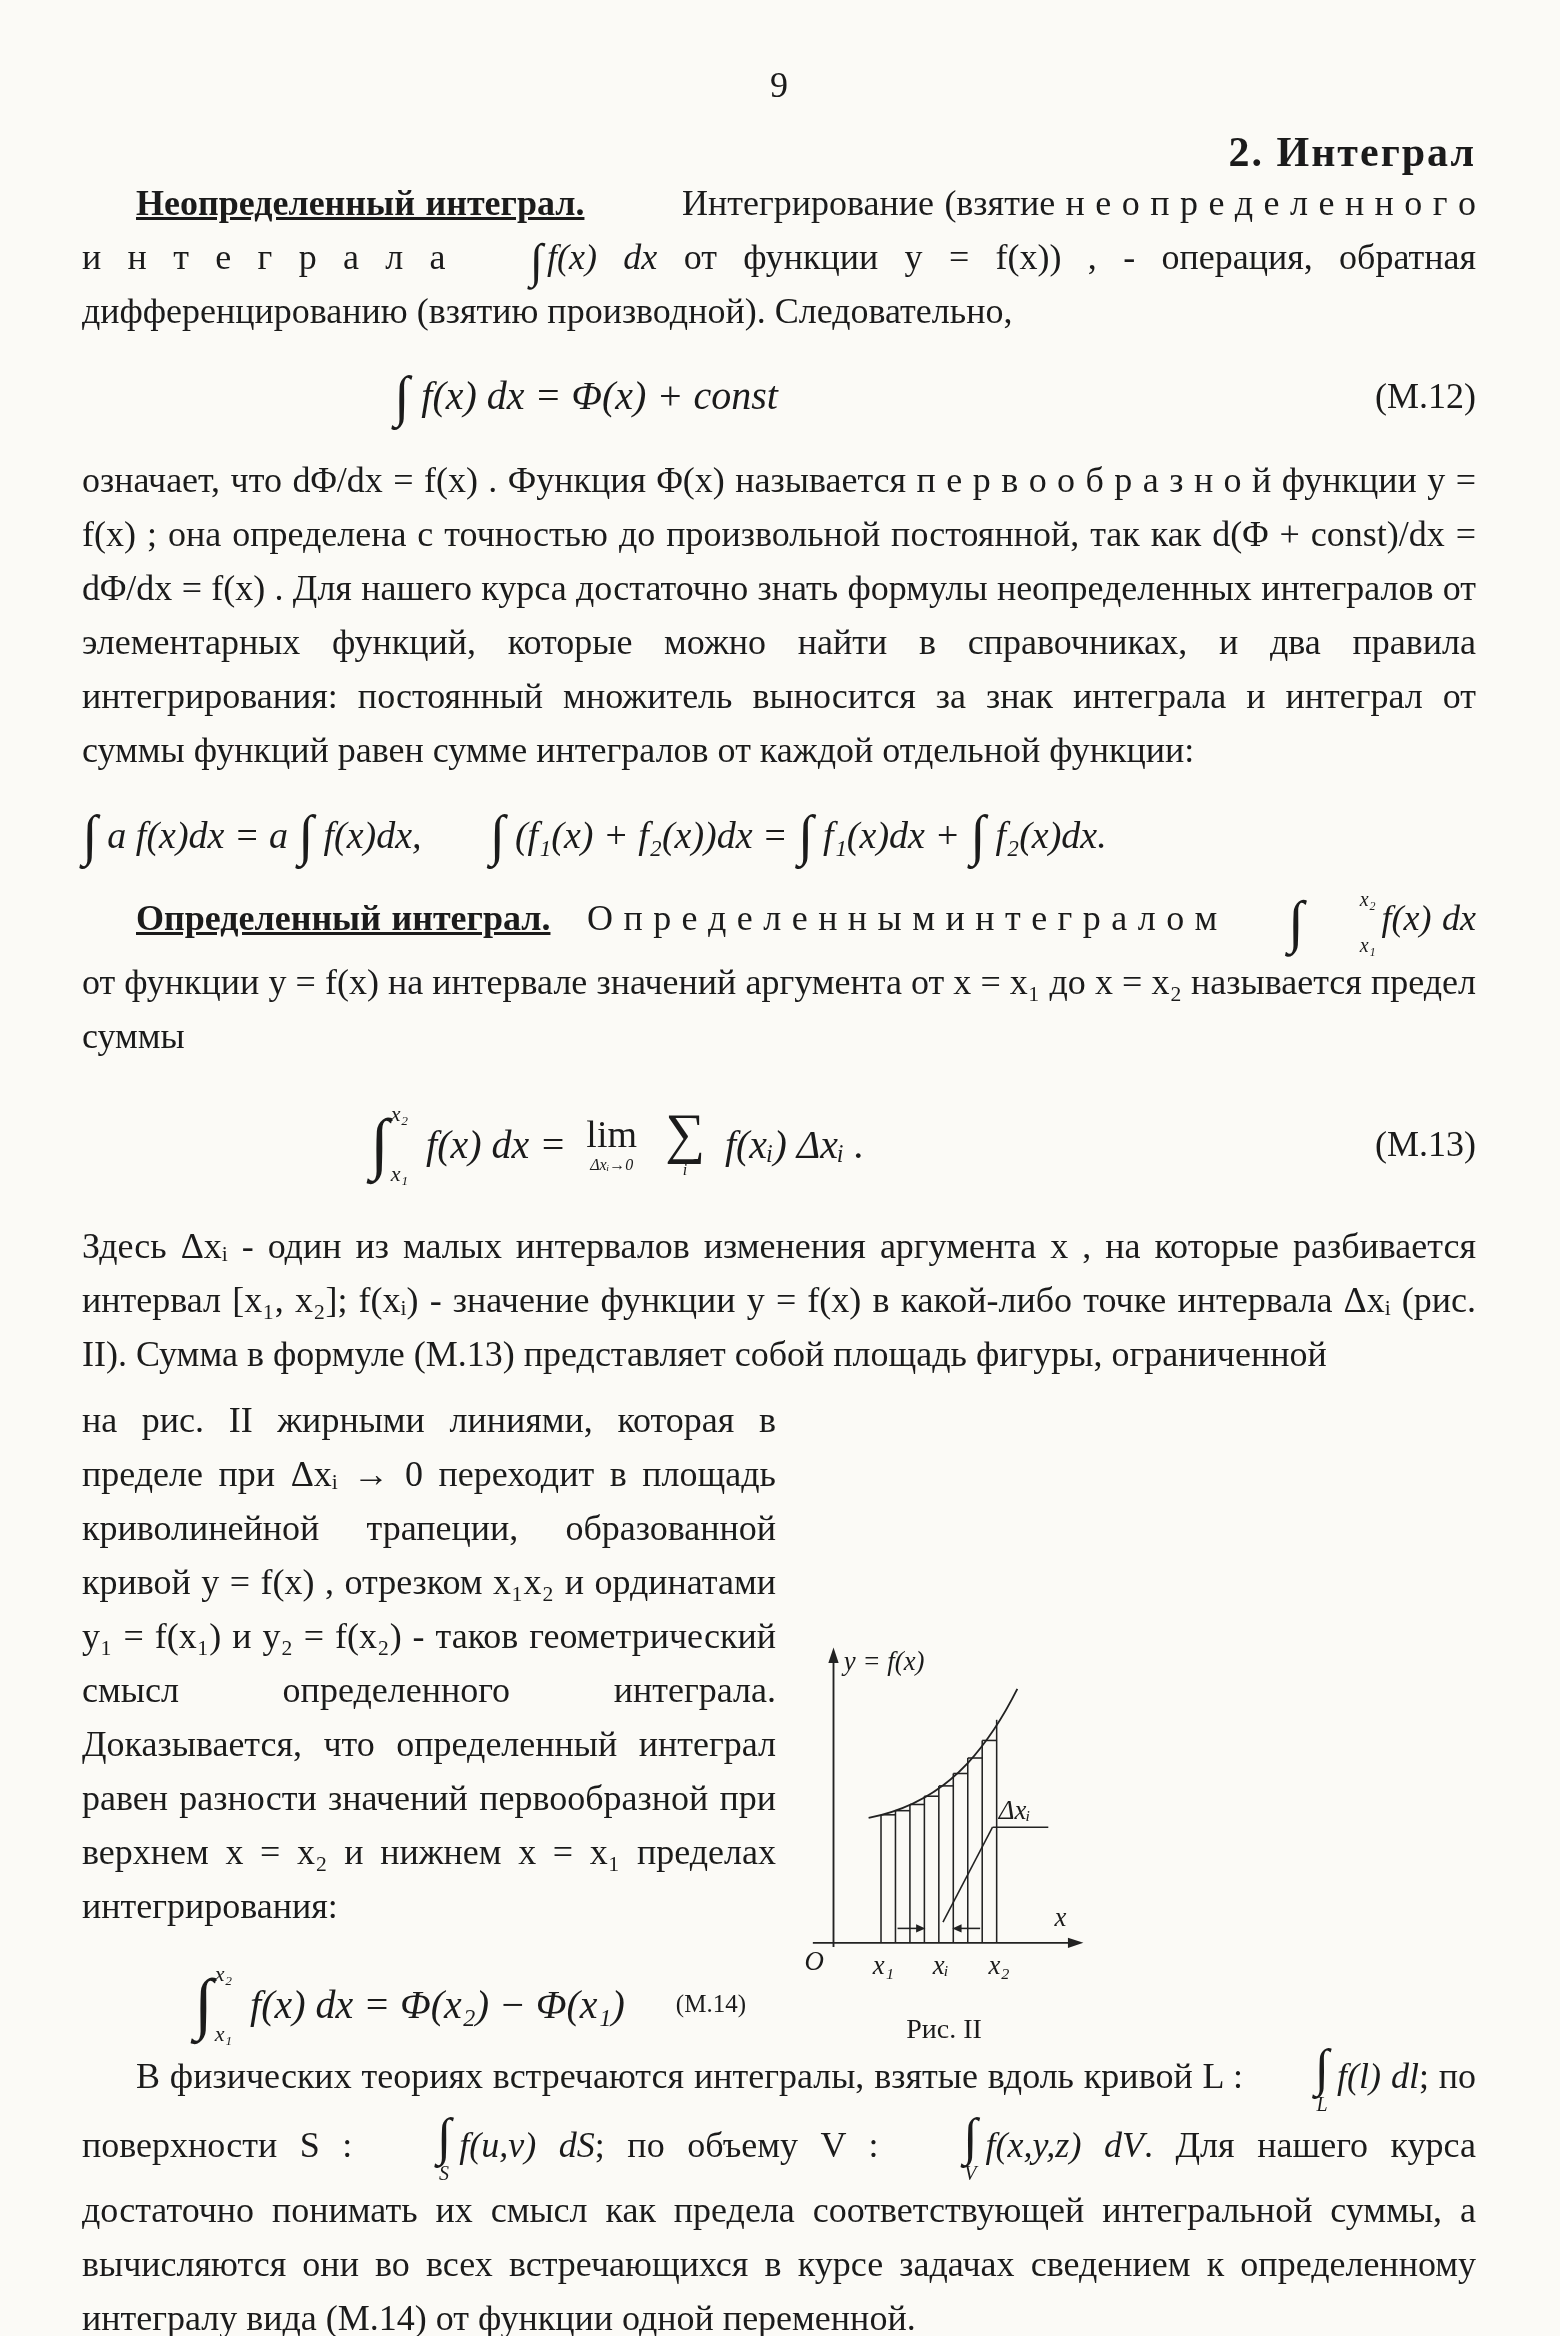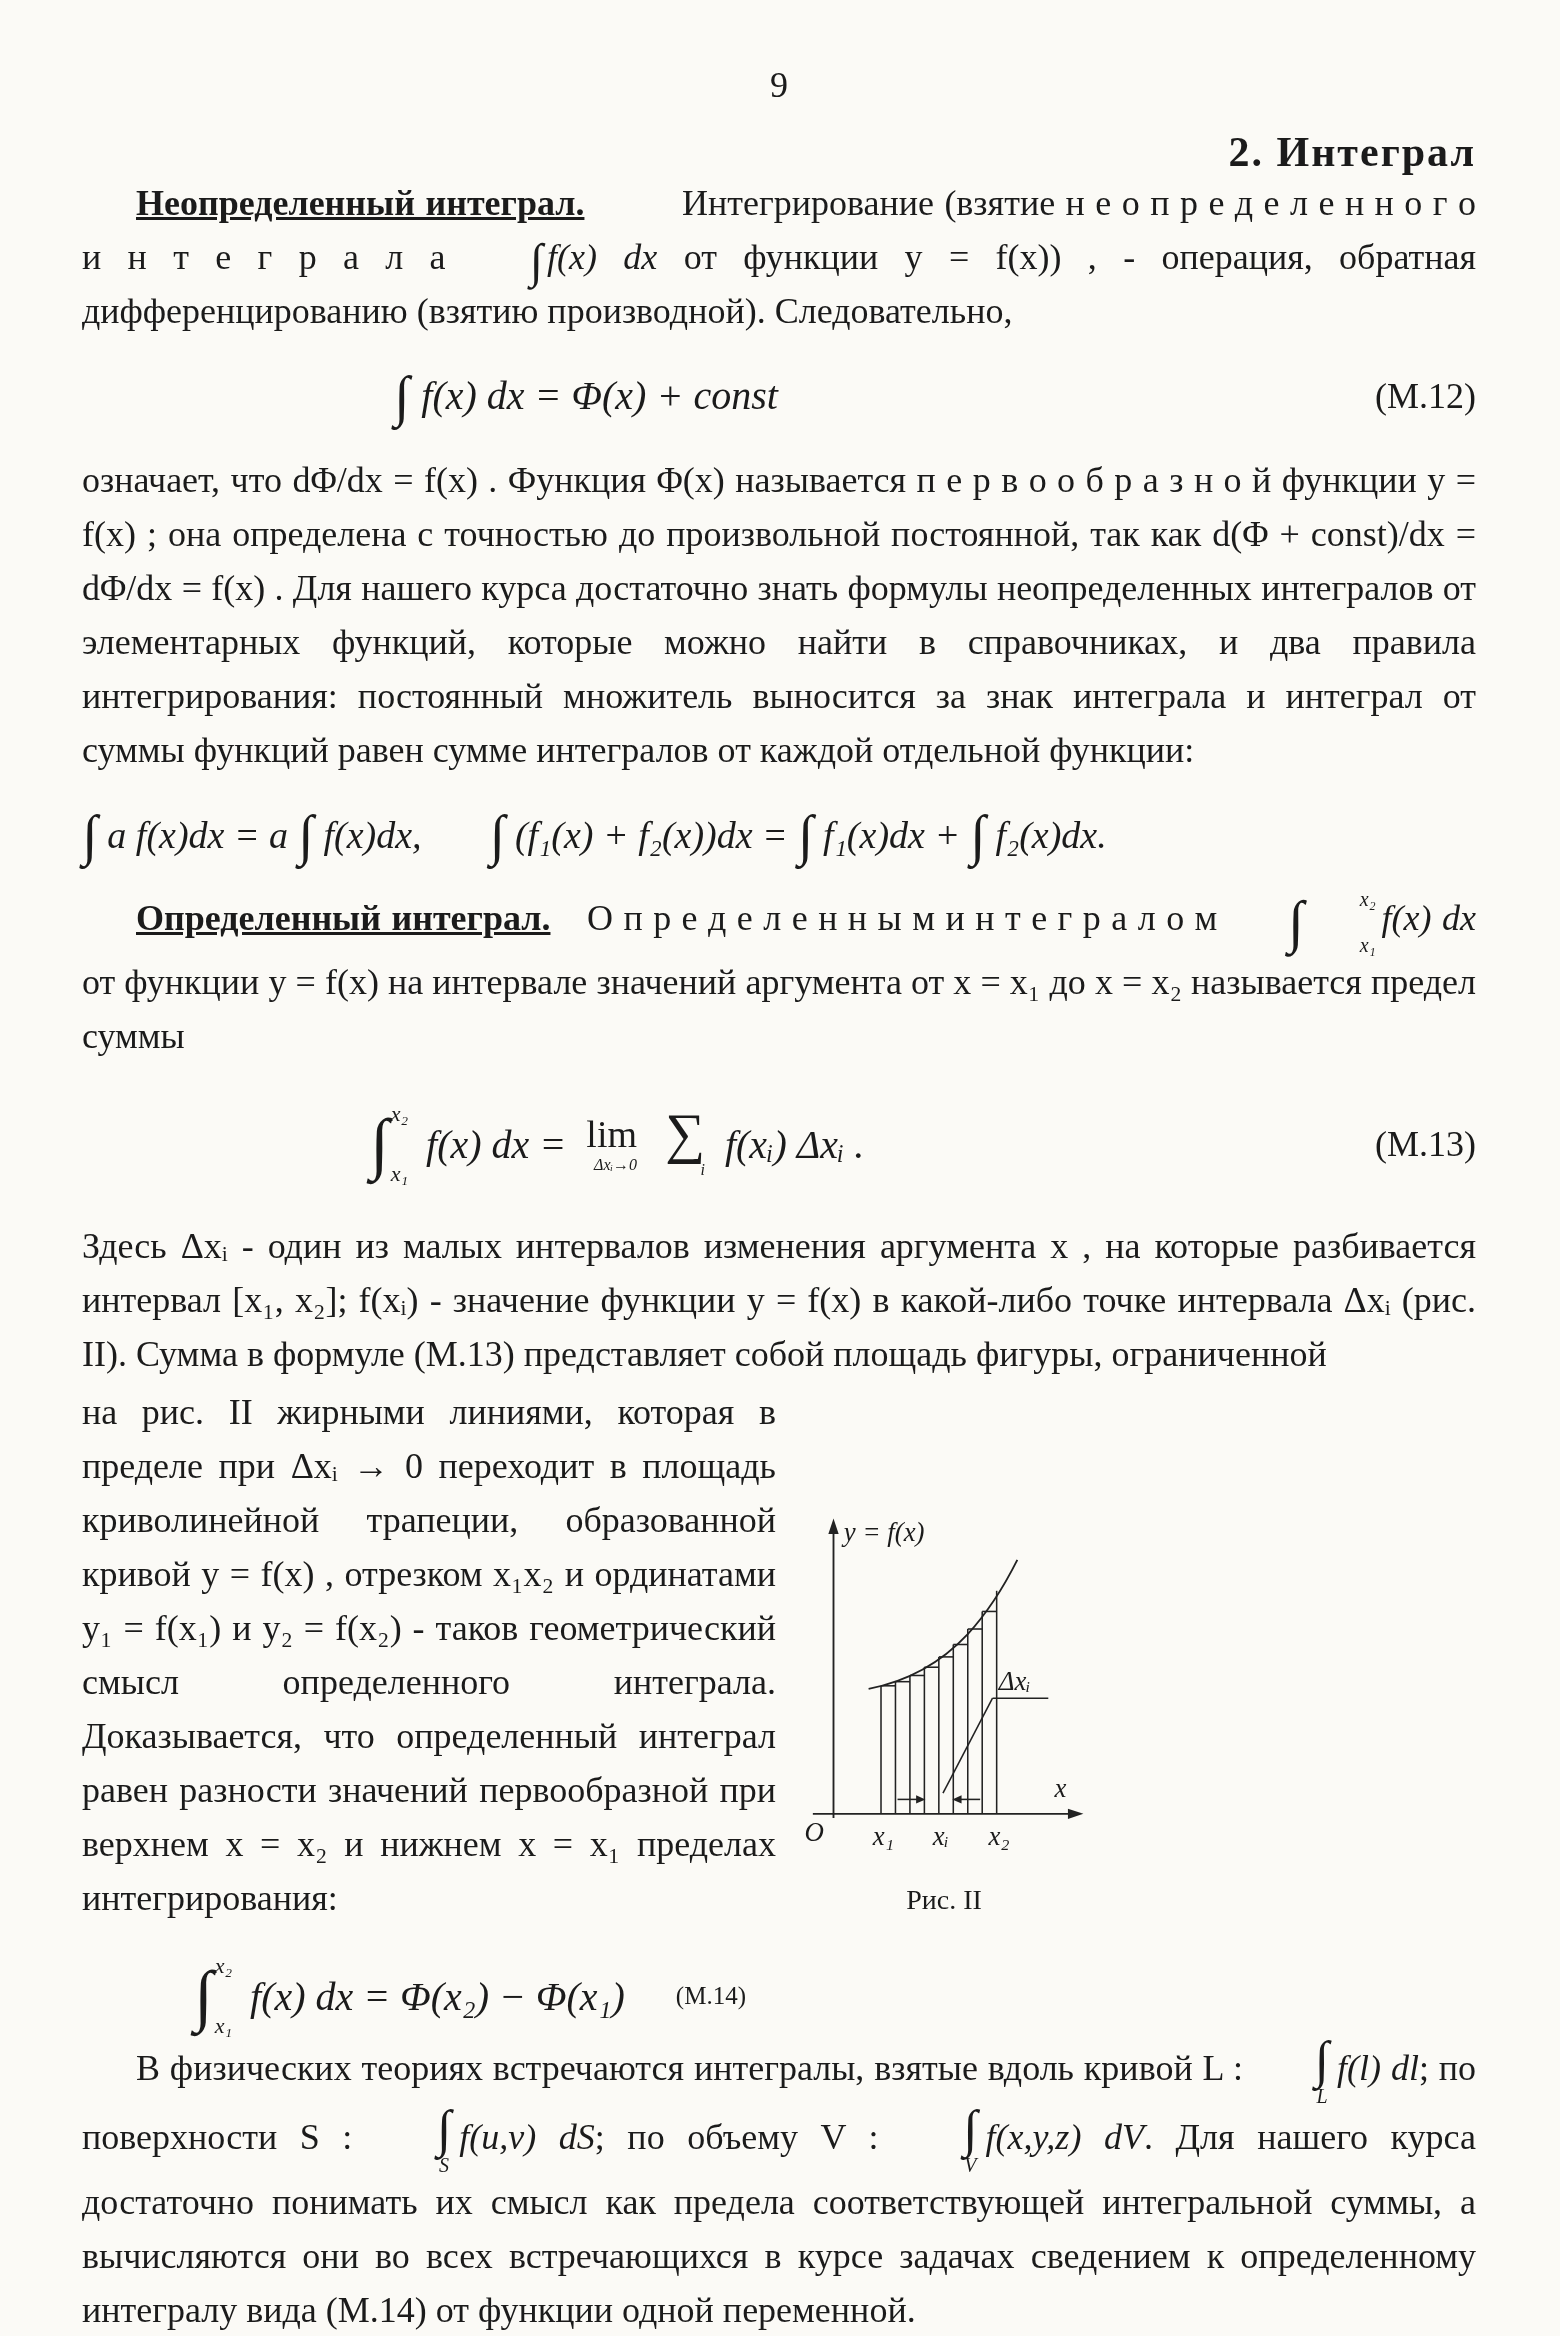--- a/index.html
+++ b/index.html
@@ -23,34 +23,34 @@
   .dint{display:inline-flex;align-items:center;vertical-align:middle;line-height:1;margin:0 6px}
   .dint .sign{font-size:58px;line-height:.9}
   .dint .lims{display:inline-flex;flex-direction:column;justify-content:space-between;height:66px;font-size:20px;font-style:italic;margin-left:2px}
   .dint.big .sign{font-size:68px}
   .dint.big .lims{height:82px;font-size:22px}
   
   .ustack{display:inline-flex;flex-direction:column;align-items:center;vertical-align:middle;line-height:1;margin:0 8px}
   .ustack .sign{font-size:52px;line-height:.9}
   .ustack .sub{font-size:20px;font-style:italic;margin-top:2px}
   
-  .lstack{display:inline-flex;flex-direction:column;align-items:flex-end;vertical-align:middle;line-height:1;margin:0 8px}
+  .lstack{display:inline-flex;flex-direction:column;align-items:center;vertical-align:middle;line-height:1;margin:0 8px}
   .lstack .top{font-size:38px;font-style:normal}
   .lstack .top.sum{font-size:56px;line-height:.85}
   .lstack .under{font-size:16px;font-style:italic;margin-top:4px}
   
   .frow{position:relative;display:flex;align-items:center;font-size:40px;margin:34px 0;gap:12px}
   .frow .eqnum{position:absolute;right:0;top:50%;transform:translateY(-50%);font-size:36px;font-style:normal}
   .f12{padding-left:312px}
   .f13{padding-left:282px;margin:40px 0 34px}
   .sign0{font-size:56px;line-height:0;display:inline-block;vertical-align:-6px}
   .rulesline{display:flex;align-items:center;font-size:38px;margin:36px 0 32px;gap:10px}
   .rulesline .gap{width:48px}
   
-  .wraprow{display:flex;align-items:center;margin-top:4px}
+  .wraprow{display:flex;align-items:flex-end;margin-top:12px}
   .wrapleft{flex:1;min-width:0}
   .figure{width:700px;flex:0 0 auto;margin:0;padding-top:2px}
   .figure svg{display:block;width:316px;height:368px;margin-left:10px}
   .figcap{width:316px;margin-left:10px;text-align:center;font-size:28px;margin-top:8px}
   .m14row{display:flex;align-items:center;font-size:40px;padding-left:106px;margin-top:30px;gap:12px}
   .m14row .eqnum{margin-left:auto;margin-right:30px;font-size:25px;font-style:normal}
   
   svg .ln{stroke:#222;stroke-width:1.8;fill:none}
   svg .thin{stroke-width:1.5}
   svg .fillpt{fill:#222;stroke:none}

